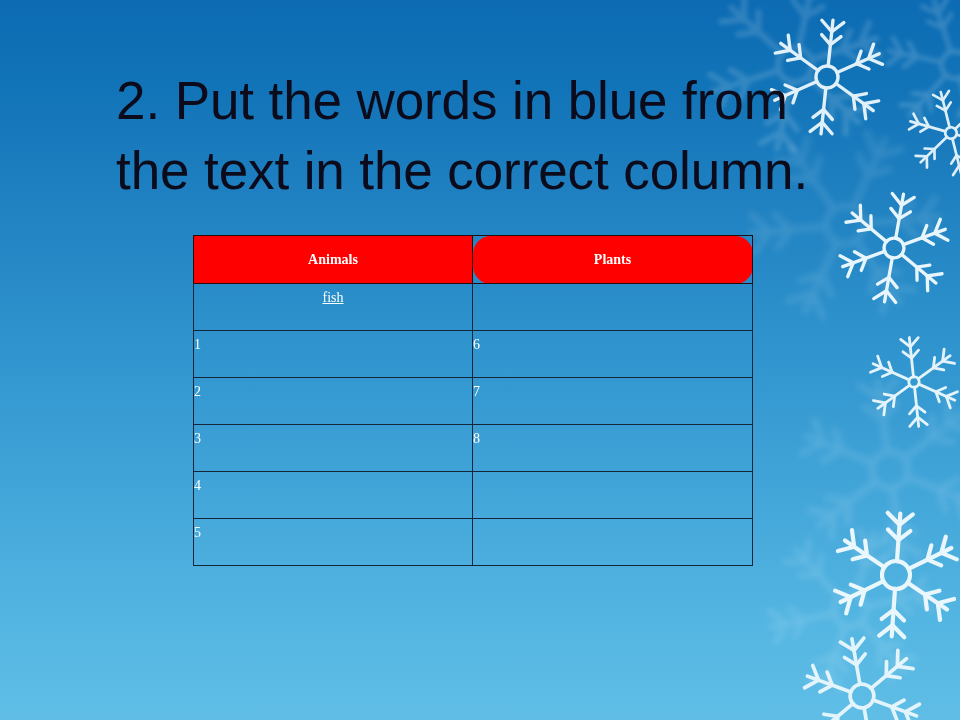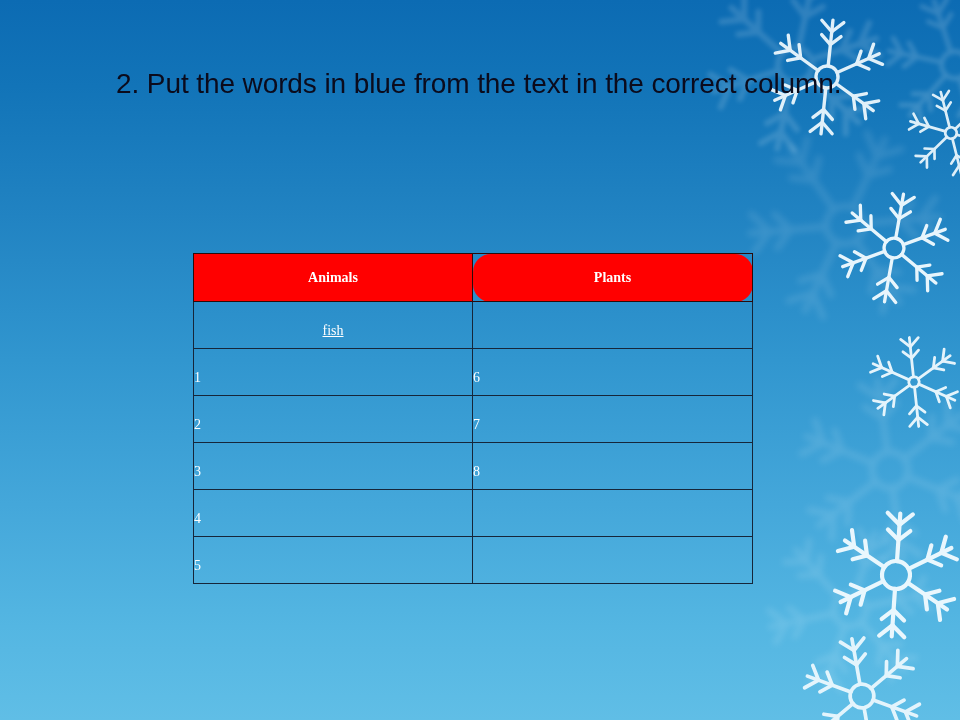--- a/index.html
+++ b/index.html
@@ -37,32 +37,32 @@
   }
   .snowflake svg { display: block; width: 100%; height: 100%; }
 
   
   #slide-title {
     position: absolute;
     left: 116px;
     top: 66px;
     width: 730px;
     color: #0b0b1c;
-    font-size: 28px;
+    font-size: 53px;
     line-height: 1.32;
     font-weight: 400;
     letter-spacing: -0.1px;
     z-index: 3;
   }
 
   
   #answer-table {
     position: absolute;
     left: 193px;
-    top: 253px;
+    top: 235px;
     width: 559px;
     border-collapse: collapse;
     z-index: 2;
     table-layout: fixed;
   }
 
   #answer-table td, #answer-table th {
     border: 1px solid #16263a;
     padding: 0;
     vertical-align: top;
@@ -79,21 +79,21 @@
     vertical-align: middle;
     border-color: #2a0b0b;
   }
 
   #answer-table tbody td {
     height: 47px;
     background: transparent;
     color: #ffffff;
     font-family: "Liberation Serif", serif;
     font-size: 14px;
-    padding-top: 21px;
+    padding-top: 6px;
   }
 
   .col-animals { width: 279px; }
   .col-plants  { width: 280px; border-radius: 18px; }
 
   
   .cell-center {
     text-align: center;
   }
   .cell-center .seed {

